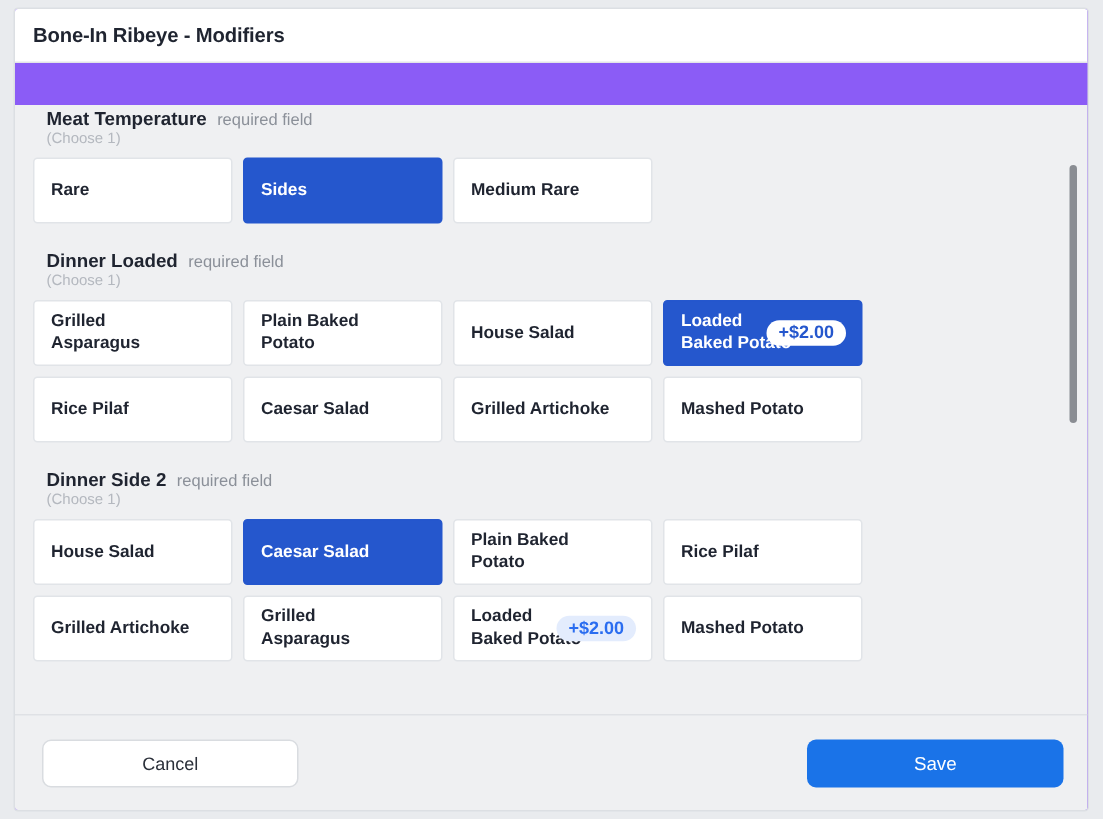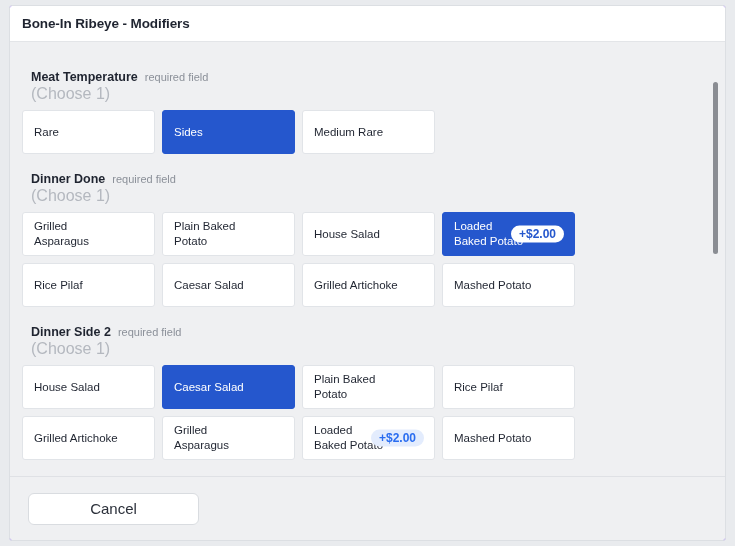--- a/index.html
+++ b/index.html
@@ -42,23 +42,24 @@
   .title-text {
     font-size: 13.5px;
     font-weight: bold;
     color: #1f2430;
     letter-spacing: -0.1px;
   }
   .scroll-area {
     flex: 1 1 auto;
     position: relative;
     background: #eff0f2;
-    padding: 28px 0 0 0;
+    padding: 2px 0 0 0;
     box-sizing: border-box;
     overflow: hidden;
+    margin-top: 28px;
   }
   .scroll-inner {
     padding: 0 22px 0 12px;
   }
   .section { margin-bottom: 2px; }
   .section-head {
     padding: 0 0 0 9px;
     margin-bottom: 7px;
   }
   .sec-line1 {
@@ -69,21 +70,21 @@
   .sec-name {
     font-size: 12.5px;
     font-weight: bold;
     color: #1f2430;
   }
   .sec-req {
     font-size: 11px;
     color: #8b9099;
   }
   .sec-choose {
-    font-size: 16px;
+    font-size: 10px;
     color: #b4b8bf;
     margin-top: 1px;
   }
   .grid {
     display: flex;
     flex-wrap: wrap;
     gap: 7px 7px;
   }
   .opt {
     width: 133px;
@@ -97,21 +98,21 @@
     padding: 0 11px;
     position: relative;
     cursor: pointer;
   }
   .opt.sel {
     background: #2557cd;
     border-color: #2557cd;
   }
   .opt-label {
     font-size: 11.5px;
-    font-weight: normal;
+    font-weight: bold;
     color: #1f2430;
     line-height: 15px;
     white-space: pre-line;
   }
   .opt.sel .opt-label { color: #ffffff; }
   .badge {
     position: absolute;
     right: 10px;
     top: 50%;
     transform: translateY(-50%);
@@ -154,21 +155,21 @@
     justify-content: space-between;
     padding: 0 16px 0 18px;
     box-sizing: border-box;
   }
   .btn-cancel {
     width: 171px;
     height: 32px;
     background: #ffffff;
     border: 1px solid #d9dce0;
     border-radius: 6px;
-    font-size: 15px;
+    font-size: 12px;
     font-weight: normal;
     color: #2b303a;
     cursor: pointer;
     font-family: "Liberation Sans", sans-serif;
   }
   .btn-save {
     width: 171px;
     height: 32px;
     background: #1a73e8;
     border: none;
@@ -208,21 +209,21 @@
               </div>
               <div class="opt">
                 <span class="opt-label">Medium Rare</span>
               </div>
             </div>
           </div>
           <div class="sec-gap"></div>
           <div class="section">
             <div class="section-head">
               <div class="sec-line1">
-                <span class="sec-name">Dinner Done</span>
+                <span class="sec-name">Dinner Loaded</span>
                 <span class="sec-req">required field</span>
               </div>
               <div class="sec-choose">(Choose 1)</div>
             </div>
             <div class="grid">
               <div class="opt">
                 <span class="opt-label">Grilled
 Asparagus</span>
               </div>
               <div class="opt">
@@ -292,16 +293,17 @@
             </div>
           </div>
         </div>
       <div class="scrollbar-track">
         <div class="scrollbar-thumb"></div>
       </div>
     </div>
 
     <div class="footer">
       <button class="btn-cancel">Cancel</button>
+      <button class="btn-save">Save</button>
     </div>
 
   </div>
 </div>
 
 </body></html>

